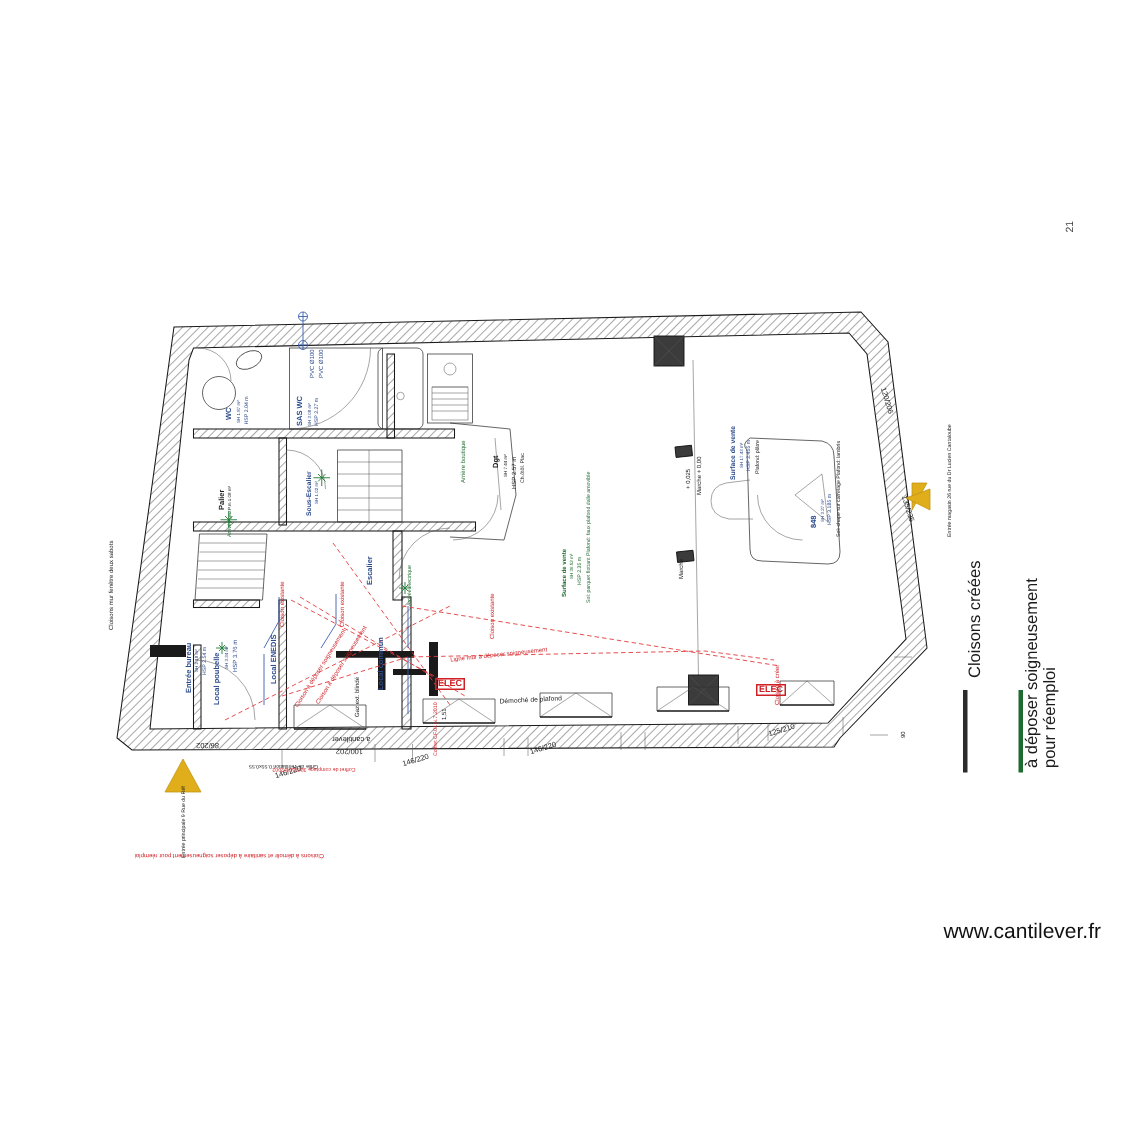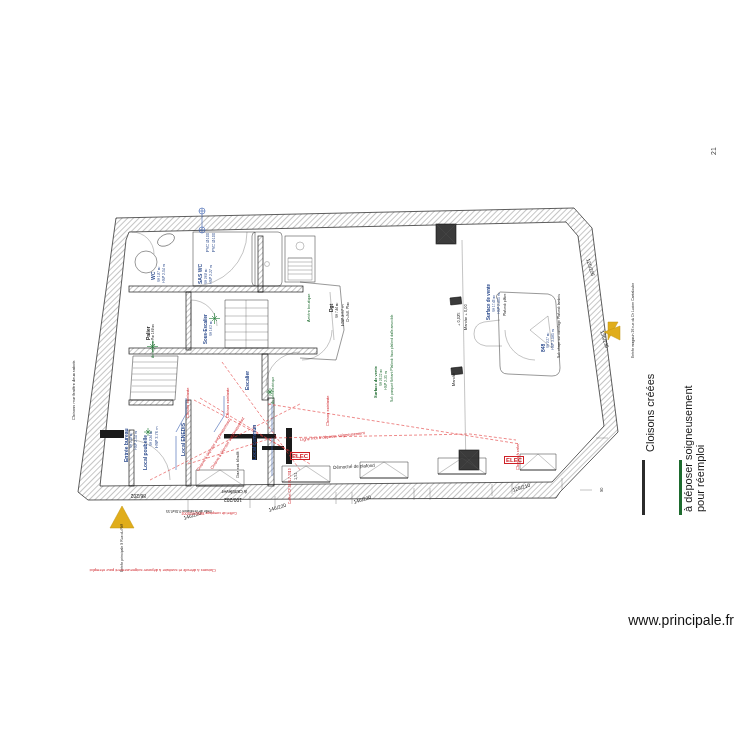--- a/index.html
+++ b/index.html
@@ -336,15 +336,15 @@
       <div class="leg-label" style="left:32px;top:152px;">Cloisons créées</div>
       <div class="leg-bar" style="left:30px;top:160px;background:#2b2b2b;"></div>
     </div>
     <div class="leg-row">
       <div class="leg-label wrap" style="left:70px;top:212px;">à déposer soigneusement pour réemploi</div>
       <div class="leg-bar" style="left:67px;top:160px;background:#1d6b2e;"></div>
     </div>
   </div>
 
   <div id="pageno">21</div>
-  <div id="wm">www.principale.fr</div>
+  <div id="wm">www.cantilever.fr</div>
 
 </div>
 
 </body></html>

